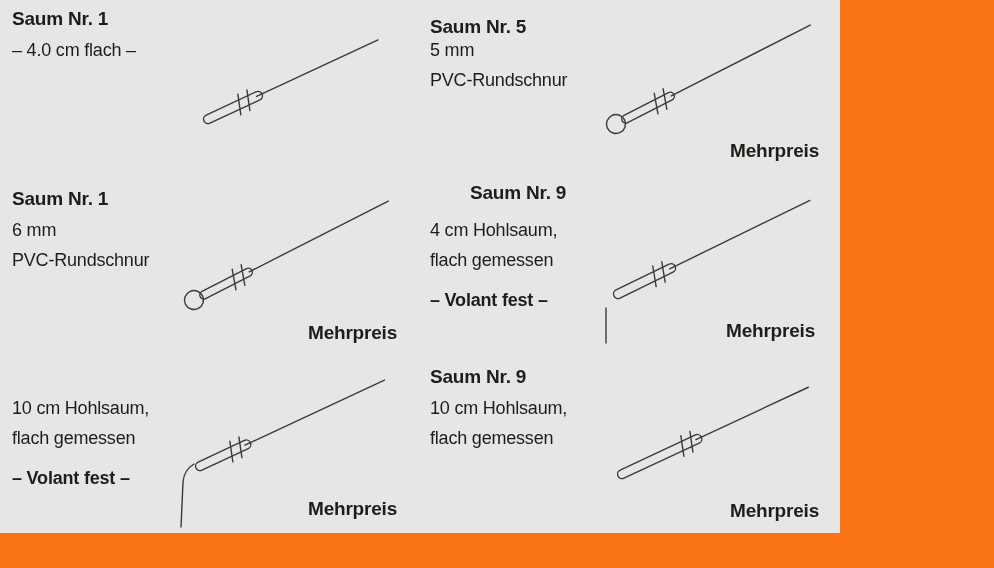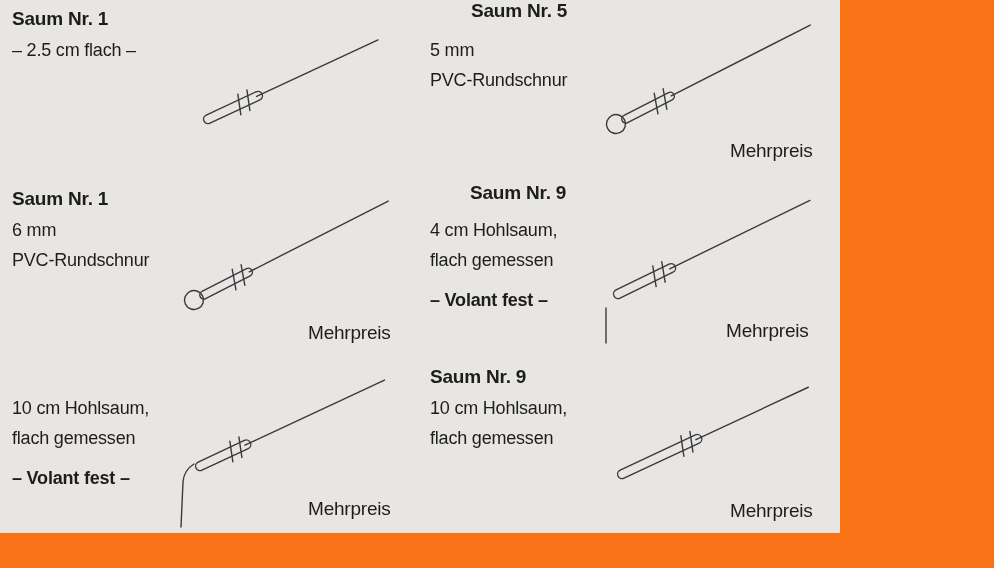--- a/index.html
+++ b/index.html
@@ -5,47 +5,47 @@
   * { margin:0; padding:0; box-sizing:border-box; }
   html,body { background:#ffffff; }
   body { font-family:"Liberation Sans","DejaVu Sans",sans-serif; }
   .page { position:relative; width:994px; height:568px; background:#f97316; overflow:hidden; }
   .gray-bg { position:absolute; left:0; top:0; width:840px; height:533px; background:#e8e6e4; }
   .panel { position:absolute; width:420px; }
   .txt { position:absolute; color:#1d1d1b; white-space:nowrap; }
   .title { font-size:19px; font-weight:bold; letter-spacing:-0.2px; }
   .spec { font-size:18px; letter-spacing:-0.2px; }
   .note { font-size:18px; font-weight:bold; letter-spacing:-0.2px; }
-  .mehrpreis { position:absolute; font-size:19px; font-weight:normal; color:#1d1d1b; letter-spacing:-0.2px; }
+  .mehrpreis { position:absolute; font-size:19px; font-weight:bold; color:#1d1d1b; letter-spacing:-0.2px; }
   .drawing { position:absolute; }
   svg .stroke { fill:none; stroke:#3a3a3a; stroke-width:1.4; stroke-linecap:round; }
 </style>
 </head>
 <body>
 
 <div class="page">
   <div class="gray-bg"></div>
 
   <div class="panel" style="left:0; top:0; height:182px;">
     <div class="txt title" style="left:12px; top:8px;">Saum Nr. 1</div>
-    <div class="txt spec" style="left:12px; top:40px;">– 2.5 cm flach –</div>
+    <div class="txt spec" style="left:12px; top:40px;">– 4.0 cm flach –</div>
     <svg class="drawing" style="left:192px; top:26px;" width="195" height="112" viewBox="0 0 195 112">
       <g class="stroke">
         <g transform="translate(12,95) rotate(-25)">
           <rect x="0" y="-4.5" width="64" height="9" rx="4.5"></rect>
           <line x1="58" y1="0" x2="192" y2="0"></line>
           <line x1="42" y1="-10" x2="36" y2="10"></line>
           <line x1="52" y1="-10" x2="46" y2="10"></line>
         </g>
       </g>
     </svg>
   </div>
 
   <div class="panel" style="left:420px; top:0; height:182px;">
-    <div class="txt title" style="left:10px; top:0;margin-left:41px;">Saum Nr. 5</div>
+    <div class="txt title" style="left:10px; top:16px;">Saum Nr. 5</div>
     <div class="txt spec" style="left:10px; top:40px;">5 mm</div>
     <div class="txt spec" style="left:10px; top:70px;">PVC-Rundschnur</div>
     <svg class="drawing" style="left:172px; top:16px;" width="225" height="130" viewBox="0 0 225 130">
       <g class="stroke">
         <g transform="translate(24,108) rotate(-27)">
           <circle cx="0" cy="0" r="9.5"></circle>
           <rect x="7" y="-4" width="58" height="8" rx="4"></rect>
           <line x1="62" y1="0" x2="218" y2="0"></line>
           <line x1="48" y1="-10" x2="42" y2="10"></line>
           <line x1="58" y1="-10" x2="52" y2="10"></line>

